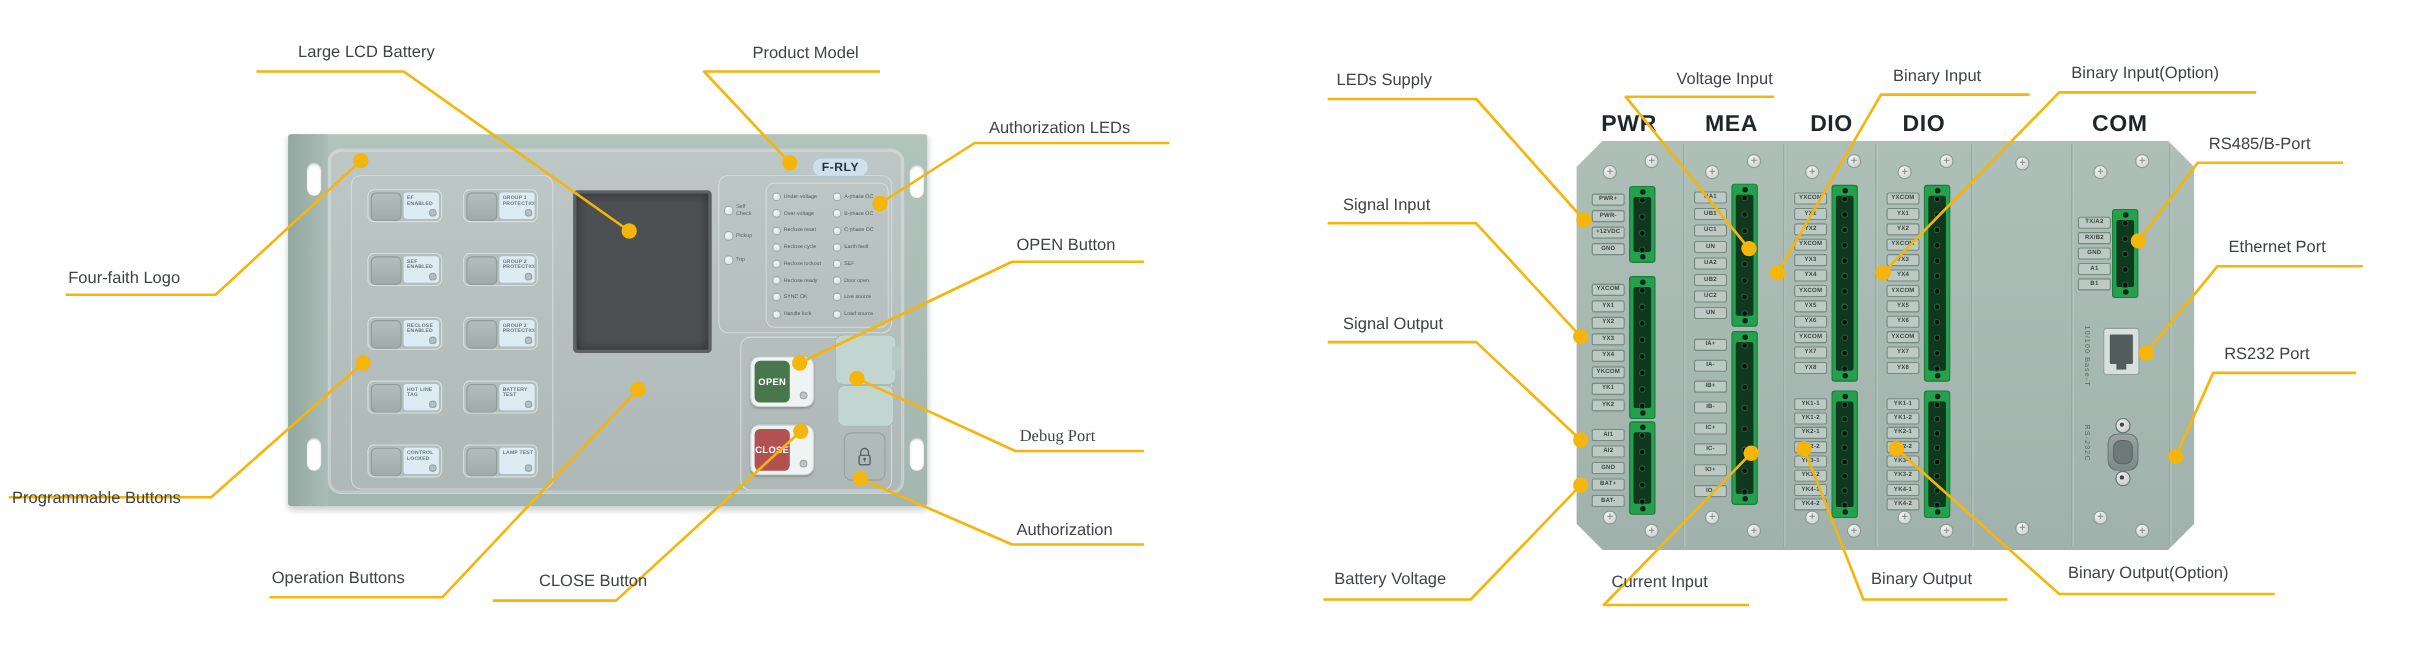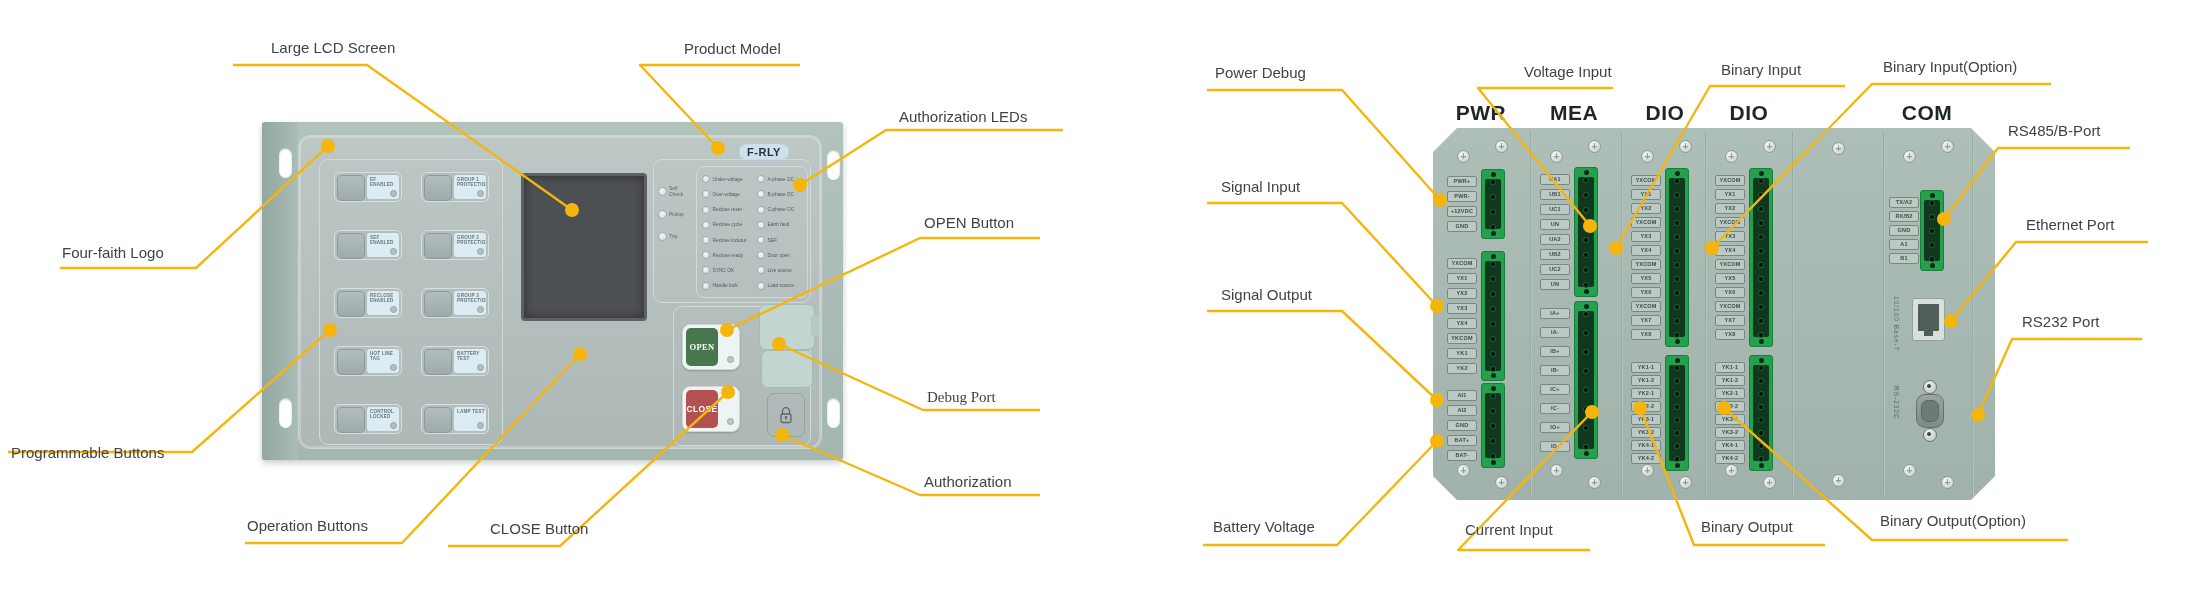--- a/index.html
+++ b/index.html
@@ -310,21 +310,21 @@
               <div class="lcell">
                 <i class="ledc"></i>
                 <span class="lltext">Load source</span>
               </div>
             </div>
         </div>
       </div>
 
       <div id="oc-panel" class="section">
         <div class="bigbtn" style="top:17px;">
-          <span class="cap" style="background:#49774D;font-family:Liberation Serif, serif;">OPEN</span>
+          <span class="cap" style="background:#49774D;">OPEN</span>
           <span class="strip">
               <i></i>
             </span>
         </div>
         <div class="bigbtn" style="top:79px;">
           <span class="cap" style="background:#B35150;">CLOSE</span>
           <span class="strip">
               <i></i>
             </span>
         </div>
@@ -668,32 +668,32 @@
     <g>
         <polyline points="1825,545 1694,545 1640,408"></polyline>
         <circle cx="1640" cy="408" r="7"></circle>
       </g>
     <g>
         <polyline points="2068,540 1872,540 1724,408"></polyline>
         <circle cx="1724" cy="408" r="7"></circle>
       </g>
   </svg>
 
-  <div class="co" style="left:271px;top:39px;">Large LCD Screen</div>
+  <div class="co" style="left:271px;top:39px;">Large LCD Battery</div>
   <div class="co" style="left:684px;top:40px;">Product Model</div>
   <div class="co" style="left:899px;top:108px;">Authorization LEDs</div>
   <div class="co" style="left:924px;top:214px;">OPEN Button</div>
   <div class="co" style="left:927px;top:388px;font-family:Liberation Serif, serif;">Debug Port</div>
   <div class="co" style="left:924px;top:473px;">Authorization</div>
   <div class="co" style="left:452px;top:520px;margin-left:38px;">CLOSE Button</div>
   <div class="co" style="left:247px;top:517px;">Operation Buttons</div>
   <div class="co" style="left:11px;top:444px;">Programmable Buttons</div>
   <div class="co" style="left:62px;top:244px;">Four-faith Logo</div>
 
-  <div class="co" style="left:1215px;top:64px;">Power Debug</div>
+  <div class="co" style="left:1215px;top:64px;">LEDs Supply</div>
   <div class="co" style="left:1221px;top:178px;">Signal Input</div>
   <div class="co" style="left:1221px;top:286px;">Signal Output</div>
   <div class="co" style="left:1213px;top:518px;">Battery Voltage</div>
   <div class="co" style="left:1488px;top:63px;margin-left:36px;">Voltage Input</div>
   <div class="co" style="left:1721px;top:61px;">Binary Input</div>
   <div class="co" style="left:1883px;top:58px;text-align:right;">Binary Input(Option)</div>
   <div class="co" style="left:2008px;top:122px;">RS485/B-Port</div>
   <div class="co" style="left:2026px;top:216px;">Ethernet Port</div>
   <div class="co" style="left:2022px;top:313px;">RS232 Port</div>
   <div class="co" style="left:1465px;top:521px;">Current Input</div>

